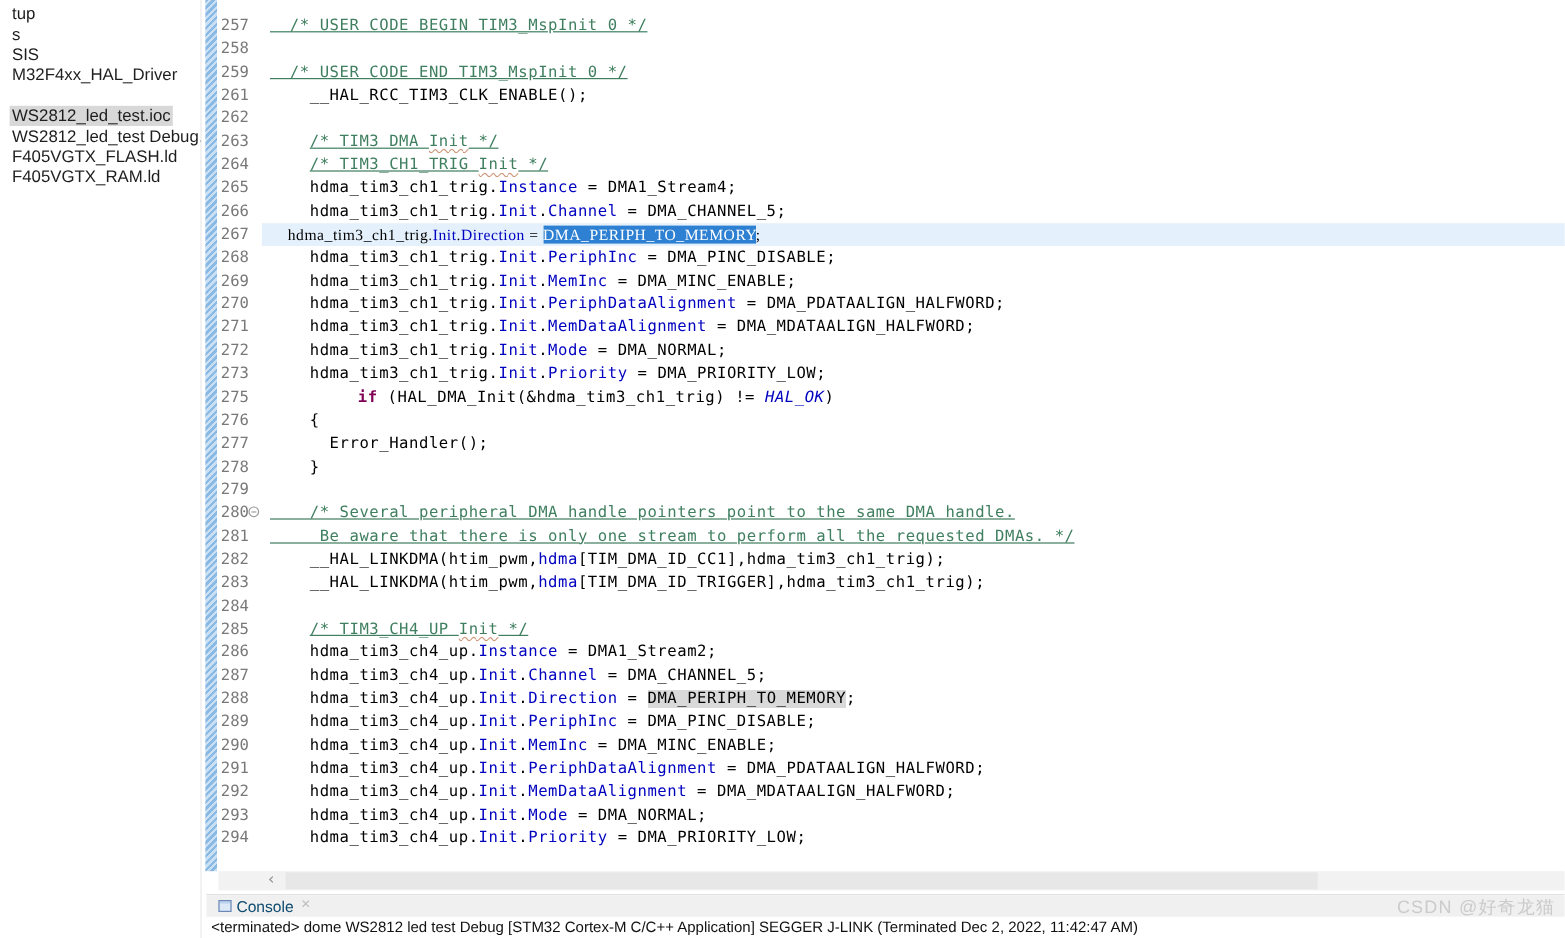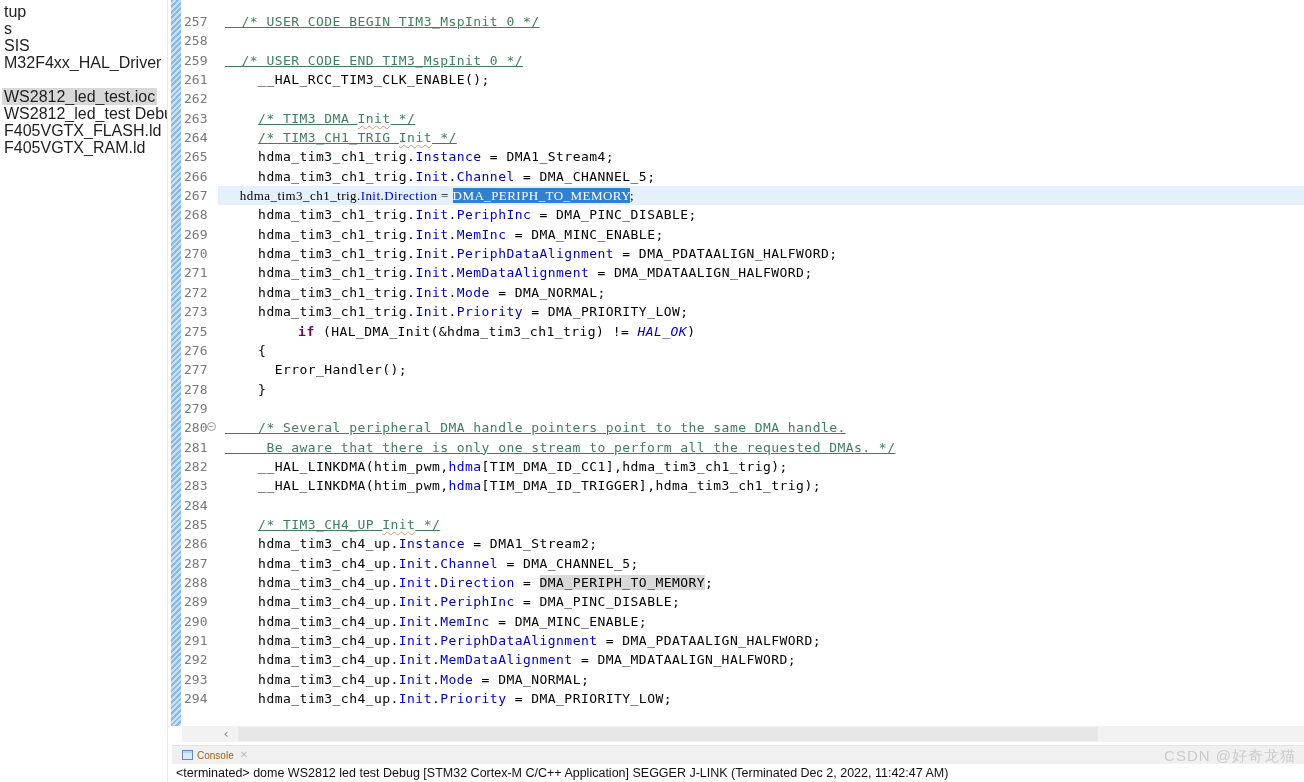--- a/index.html
+++ b/index.html
@@ -2,22 +2,22 @@
 <html style="--selblue: #2E80D2; --curline: #E4F1FC; --comment: #3F7F5F; --field: #0000C0; --keyword: #7F0055; --enumc: #0000C0; --occ: #D9D9D9; --lnum: #787878; --stripA: #8AB9E4; --stripB: #C9E0F4; --sel-item: #D8D8D8; --tabbg: #F0F0F0; --wm: #CBCBCB;"><head>
 <meta charset="utf-8">
 <style>
   html,body{margin:0;padding:0;background:#fff;}
   #screen{position:relative;width:1304px;height:782px;overflow:hidden;background:#fff;
           font-family:"Liberation Sans","DejaVu Sans",sans-serif;}
 
   
   .explorer{position:absolute;left:0;top:0;width:168px;height:782px;background:#fff;
             border-right:1px solid #E9E9E9;padding-top:3px;box-sizing:border-box;}
-  .tree-row{height:17px;line-height:17px;font-size:16px;color:#1e1e1e;white-space:nowrap;
-            overflow:hidden;padding-left:2px;}
+  .tree-row{height:17px;line-height:17px;font-size:14px;color:#1e1e1e;white-space:nowrap;
+            overflow:hidden;padding-left:8px;}
   .tree-row .lbl{display:inline-block;padding:0 2px;}
   .tree-row.selected .lbl{background:var(--sel-item);}
 
   
   .vstrip{position:absolute;left:170px;top:0;width:12px;height:726px;
           background:repeating-linear-gradient(135deg,var(--stripA) 0 2px,var(--stripB) 2px 4px);
           border-left:1px solid #fff;border-right:1px solid #fff;box-sizing:border-box;}
 
   
   .editor{position:absolute;left:182px;top:0;width:1270px;height:726px;background:#fff;
@@ -42,21 +42,21 @@
   
   .hscroll{position:absolute;left:182px;top:726px;width:1122px;height:16px;background:#F2F2F2;}
   .hscroll .arrow{position:absolute;left:36px;top:0;width:16px;height:16px;color:#8a8a8a;
                   font:13px/15px "DejaVu Sans",sans-serif;text-align:center;cursor:default;}
   .hscroll .thumb{position:absolute;left:56px;top:1px;width:860px;height:14px;background:#E7E7E7;}
 
   
   .bottom{position:absolute;left:172px;top:745px;width:1132px;height:37px;border-top:1px solid #E2E2E2;}
   .tabbar{height:18px;background:var(--tabbg);display:flex;align-items:center;padding-left:6px;}
   .ctab{display:flex;align-items:center;gap:4px;height:18px;padding:0 4px;}
-  .ctab .label{font-size:10px;color:#a16207;}
+  .ctab .label{font-size:13px;color:#0c4a6e;}
   .console-ico{display:inline-block;width:11px;height:10px;border:1px solid #6a87b5;background:#dce9f7;
                box-sizing:border-box;box-shadow:inset 0 2px 0 #b9d2ee;}
   .closex{color:#bdbdbd;font-size:10px;line-height:10px;padding-left:2px;}
   .statusline{height:19px;background:#fff;font-size:12.5px;color:#111;padding:2px 0 0 4px;
               white-space:nowrap;overflow:hidden;}
 
   .watermark{position:absolute;right:8px;top:747px;font-size:15px;color:var(--wm);
              letter-spacing:1px;}
 </style>
 </head>

